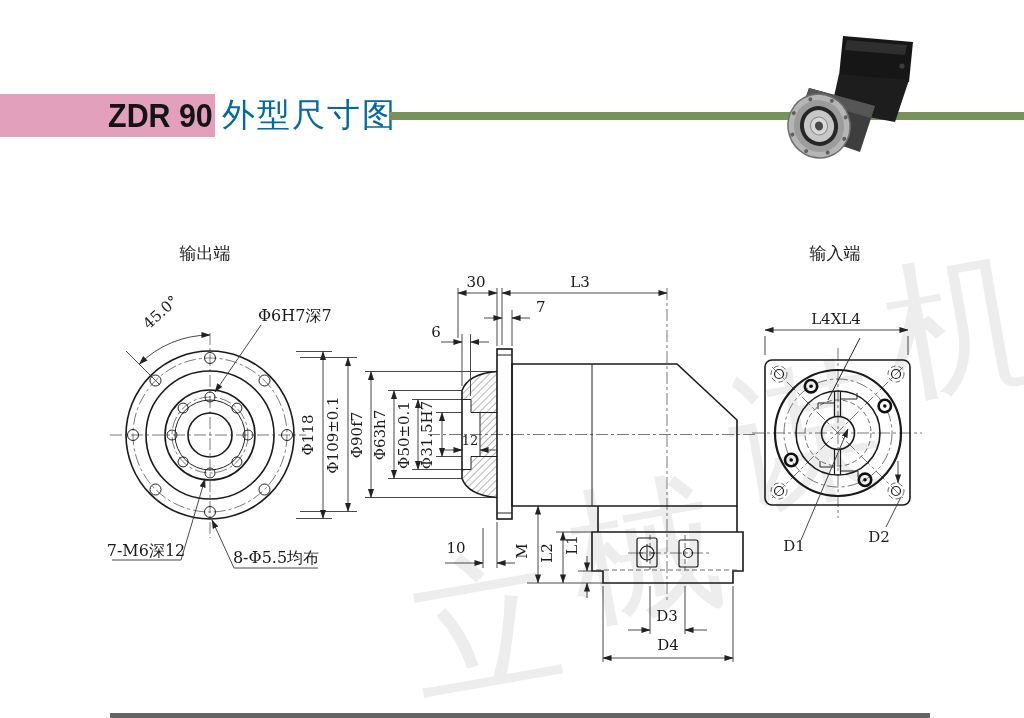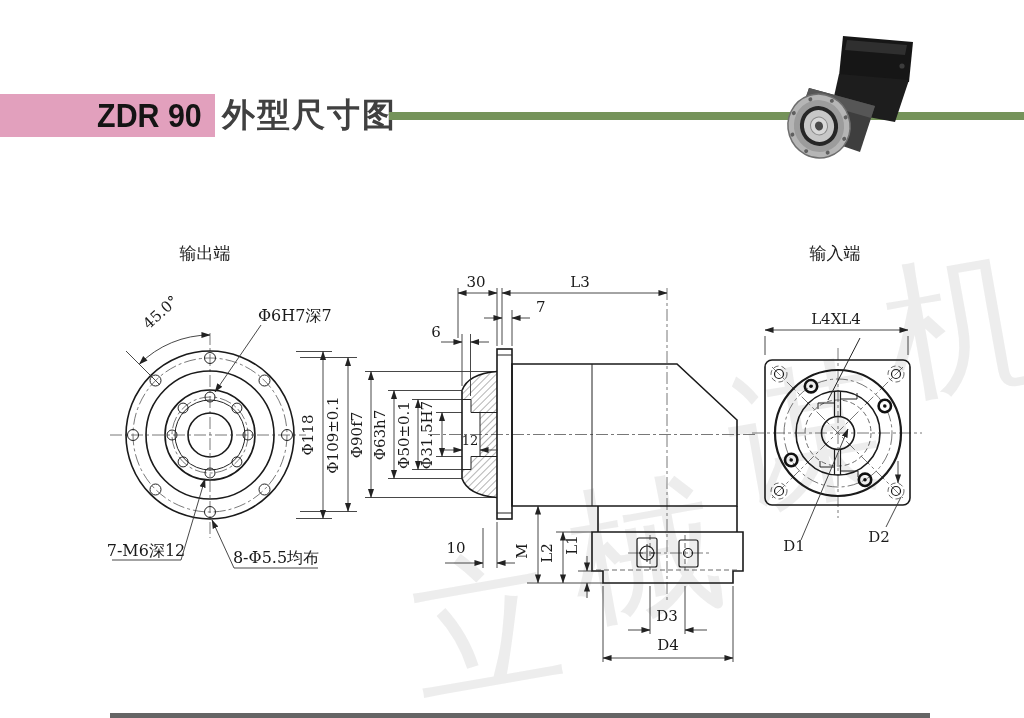--- a/index.html
+++ b/index.html
@@ -1,24 +1,24 @@
 <!DOCTYPE html>
 <html style="--pink: #e2a0bd; --green: #75935a;"><head>
 <meta charset="utf-8">
 <style>
   html,body{margin:0;padding:0;}
   body{width:1024px;height:718px;position:relative;background:#ffffff;overflow:hidden;
        font-family:"DejaVu Serif","Liberation Serif",serif;}
   #page{position:absolute;inset:0;}
   .hdr-badge{position:absolute;left:0;top:94px;width:215px;height:43px;background:var(--pink,#e2a0bd);
-       display:flex;align-items:center;justify-content:flex-end;padding-right:13px;box-sizing:border-box;}
+       display:flex;align-items:center;justify-content:flex-end;padding-right:2px;box-sizing:border-box;}
   .hdr-badge span{font-family:"Liberation Sans",sans-serif;font-weight:bold;font-size:33px;
        color:#141414;letter-spacing:0px;transform:scaleX(.92);transform-origin:right center;}
   .hdr-title{position:absolute;left:222px;top:92px;height:46px;display:flex;align-items:center;
-       font-family:"Liberation Sans",sans-serif;font-size:33px;color:#404040;letter-spacing:2px;font-weight:bold;}
+       font-family:"Liberation Sans",sans-serif;font-size:33px;color:#0369a1;letter-spacing:2px;}
   .hdr-line{position:absolute;left:389px;top:112px;width:635px;height:8px;background:var(--green,#75935a);}
   .bottom-strip{position:absolute;left:110px;top:713px;width:820px;height:5px;background:#4a4a4a;opacity:.85;}
   svg{position:absolute;left:0;top:0;}
   #photo{left:775px;top:26px;}
   text{fill:#1a1a1a;}
   .cn{font-size:17px;}
   .dim{font-size:15px;}
   .note{font-size:16px;}
   .s16{stroke:#1a1a1a;stroke-width:1.6;fill:none;}
   .s22{stroke:#1a1a1a;stroke-width:2.2;fill:none;}

